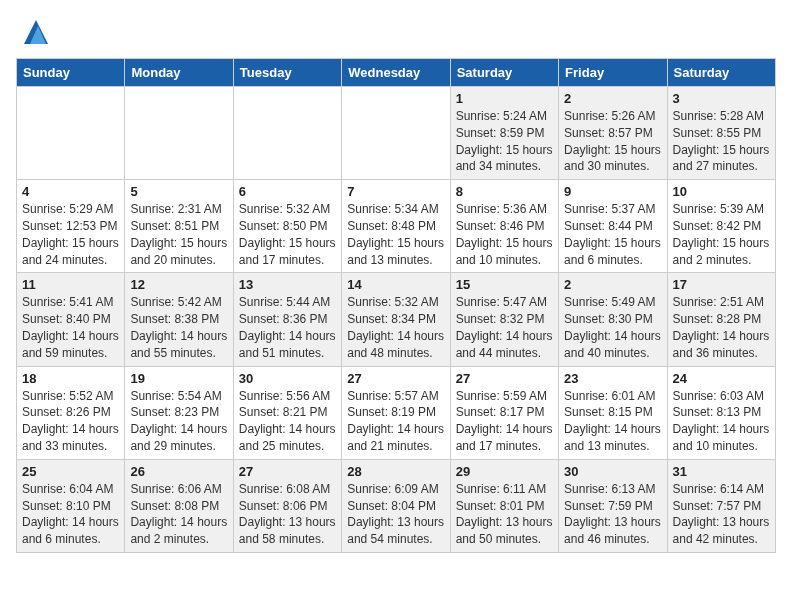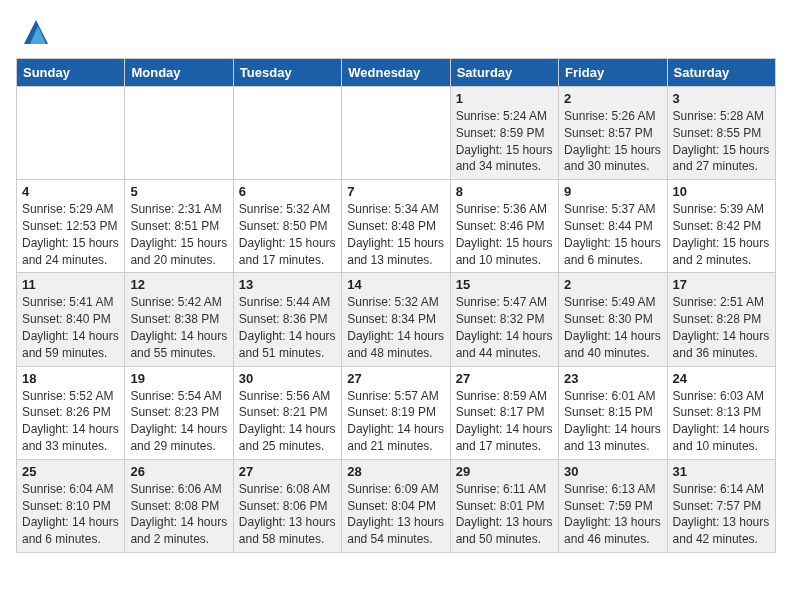--- a/index.html
+++ b/index.html
@@ -247,21 +247,21 @@
 Daylight: 14 hours and 25 minutes.</div>
         </td>
         <td>
           <span class="day-number">27</span>
           <div class="day-info">Sunrise: 5:57 AM
 Sunset: 8:19 PM
 Daylight: 14 hours and 21 minutes.</div>
         </td>
         <td>
           <span class="day-number">27</span>
-          <div class="day-info">Sunrise: 8:59 AM
+          <div class="day-info">Sunrise: 5:59 AM
 Sunset: 8:17 PM
 Daylight: 14 hours and 17 minutes.</div>
         </td>
         <td>
           <span class="day-number">23</span>
           <div class="day-info">Sunrise: 6:01 AM
 Sunset: 8:15 PM
 Daylight: 14 hours and 13 minutes.</div>
         </td>
         <td>

